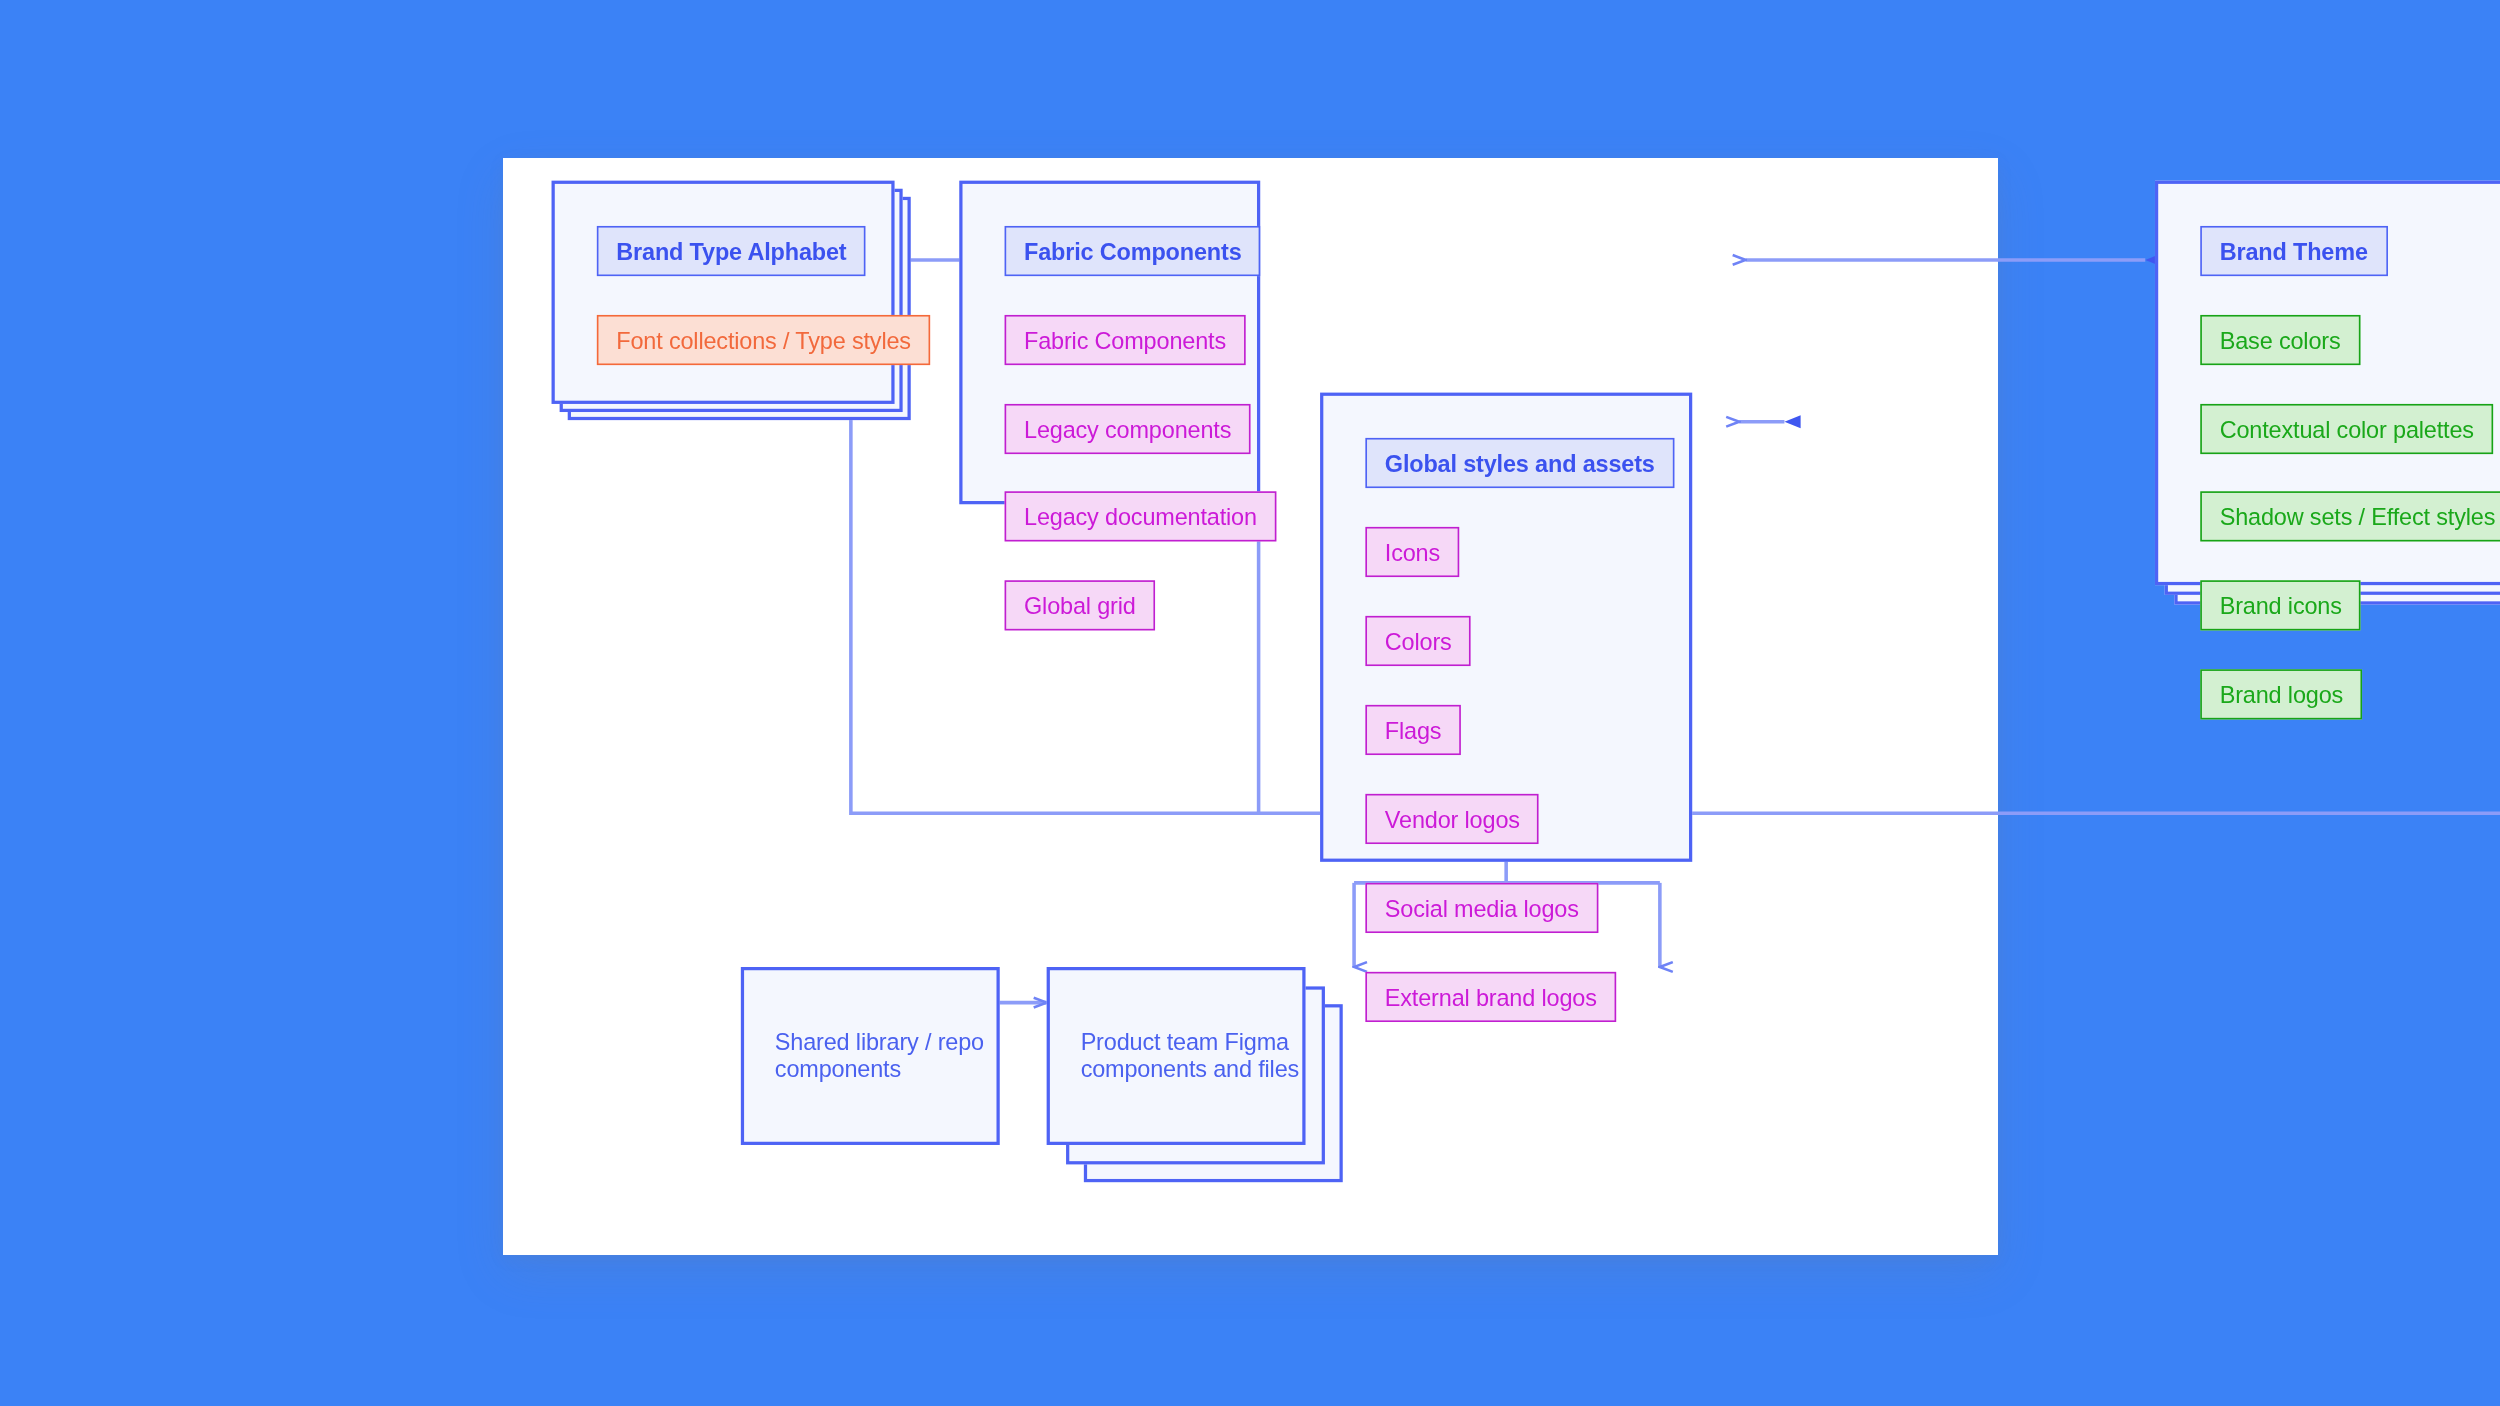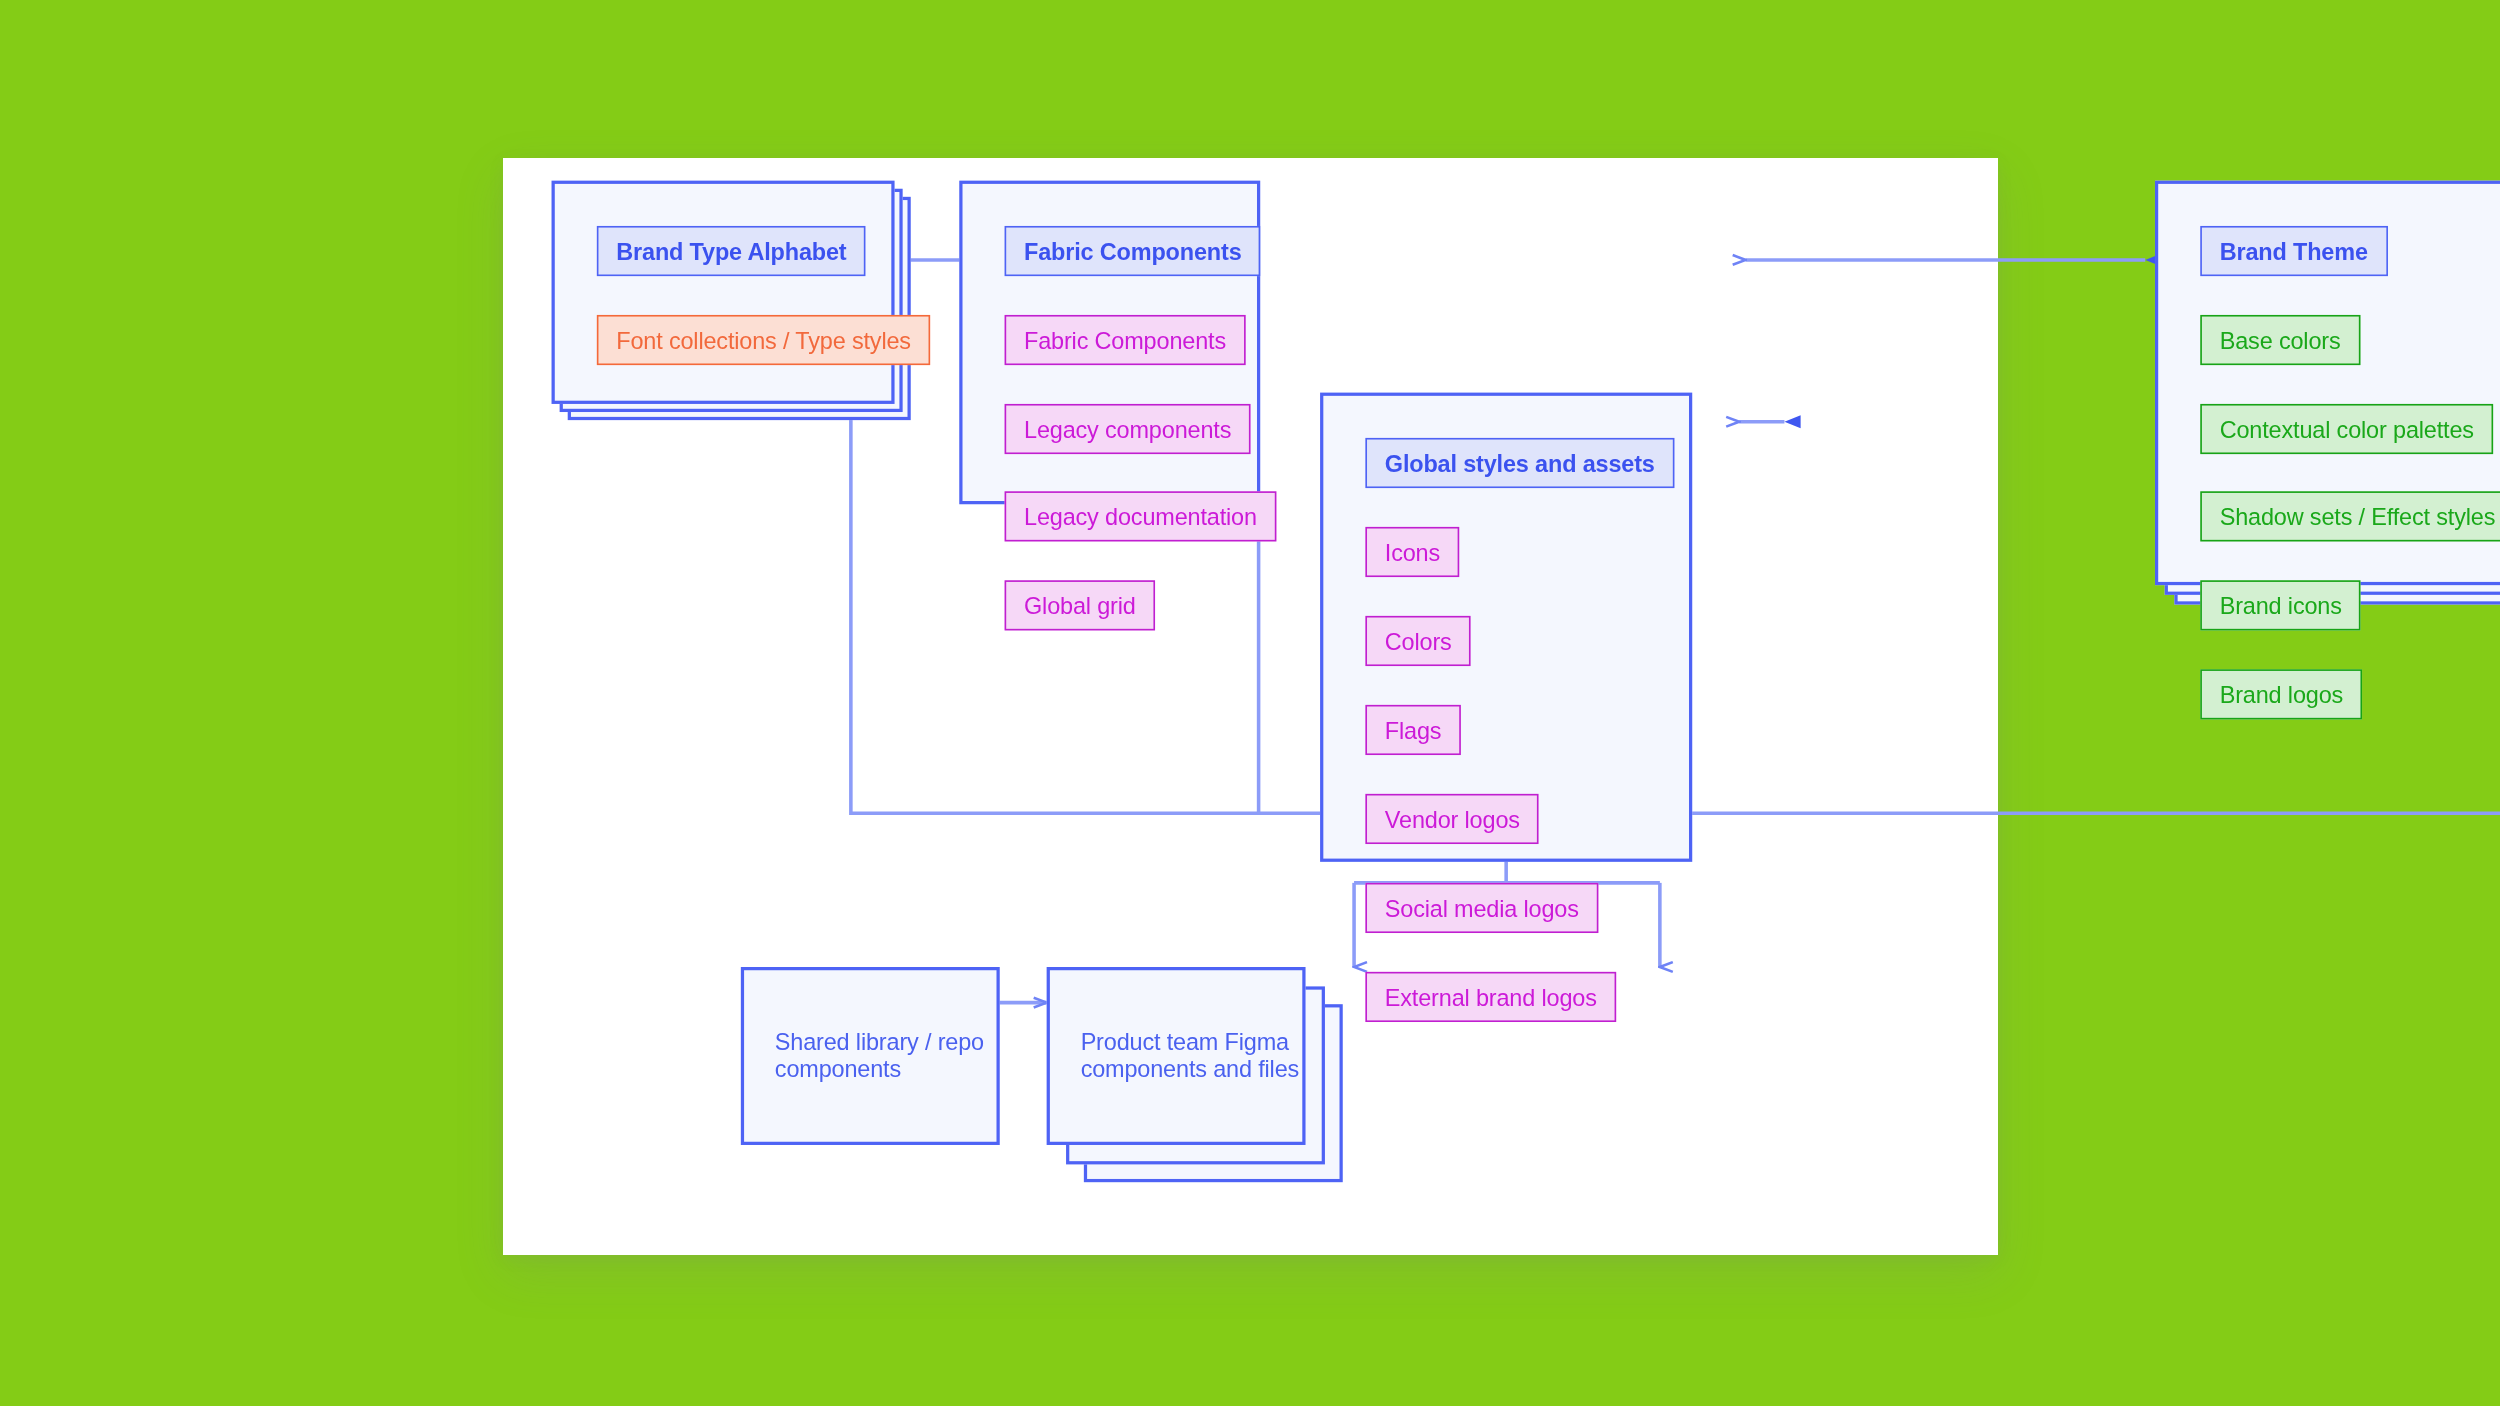--- a/index.html
+++ b/index.html
@@ -9,21 +9,21 @@
     width: 2500px;
     height: 1406px;
     overflow: hidden;
     font-family: "Liberation Sans", sans-serif;
   }
 
   #root {
     position: relative;
     width: 2500px;
     height: 1406px;
-    background: #84cc16;
+    background: #3b82f6;
   }
 
   
   #canvas {
     position: absolute;
     left: 503px;
     top: 158px;
     width: 1495px;
     height: 1097px;
     background: #ffffff;

